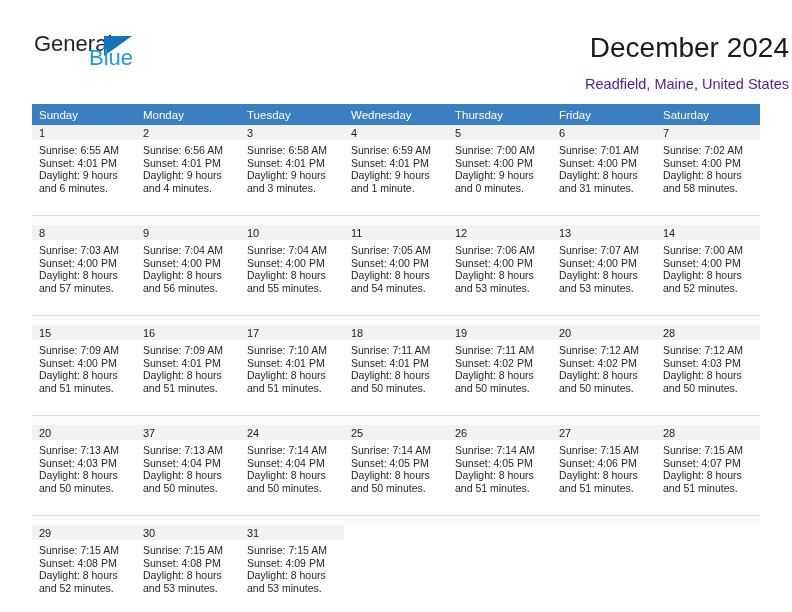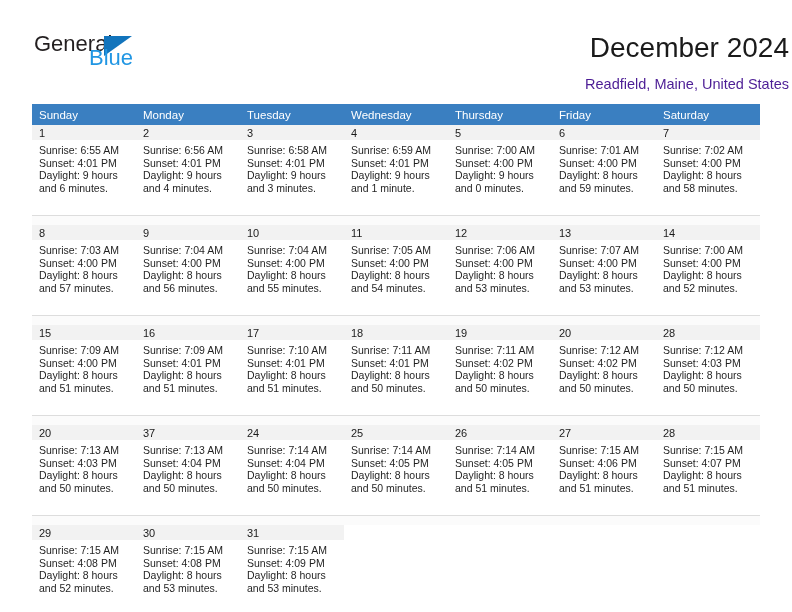--- a/index.html
+++ b/index.html
@@ -234,21 +234,21 @@
               </div>
             </div>
           </td>
           <td>
             <div class="cell filled">
               <div class="daynum-band">6</div>
               <div class="cell-body">
                 <div>Sunrise: 7:01 AM</div>
                 <div>Sunset: 4:00 PM</div>
                 <div>Daylight: 8 hours</div>
-                <div>and 59 minutes.</div>
+                <div>and 31 minutes.</div>
               </div>
             </div>
           </td>
           <td>
             <div class="cell filled">
               <div class="daynum-band">7</div>
               <div class="cell-body">
                 <div>Sunrise: 7:02 AM</div>
                 <div>Sunset: 4:00 PM</div>
                 <div>Daylight: 8 hours</div>

